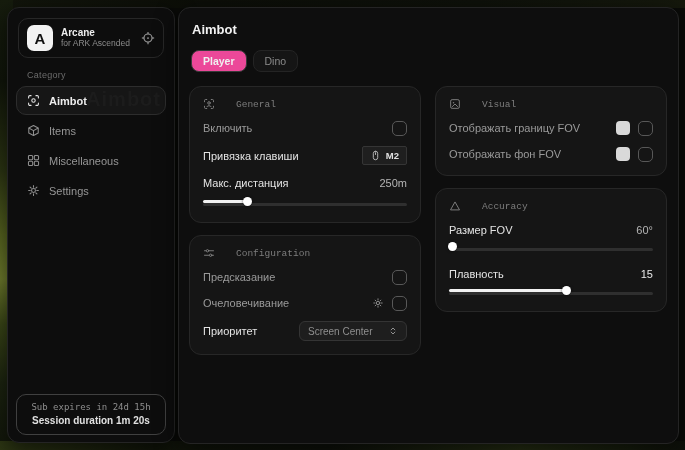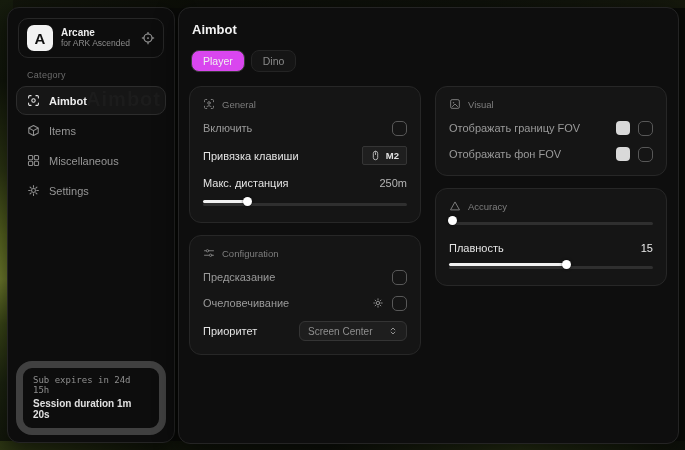--- a/index.html
+++ b/index.html
@@ -60,45 +60,45 @@
     position:relative; overflow:hidden;
   }
   .nav-item.active .nav-ic { color:#e6e6e6; }
   .nav-watermark {
     position:absolute; right:4px; top:1px; font-size:20px; font-weight:800;
     color:#1c1c1c; letter-spacing:1px; pointer-events:none; user-select:none;
   }
 
   .sub-box {
     position:absolute; left:8px; right:8px; bottom:7px;
-    border:7px solid #404040; border-radius:16px; padding:7px 10px 8px;
+    border:1px solid #404040; border-radius:10px; padding:7px 10px 8px;text-align:center;
   }
   .sub-line1 { font-family:"DejaVu Sans Mono", monospace; font-size:9px; color:#8f8f8f; }
   .sub-line2 { font-size:10px; font-weight:700; color:#e0e0e0; margin-top:3px; }
 
   
   .page-title { font-size:13px; font-weight:700; color:#f2f2f2; margin:0 0 0 3px; }
   .tabs { display:flex; gap:6px; margin:13px 0 0 2px; }
   .tab {
     padding:4px 11px; border-radius:8px; font-size:10.5px; cursor:pointer;
     background:#151515; border:1px solid #242424; color:#8a8a8a;
   }
-  .tab.active { background:#d946ef; border-color:#3a3a3a; color:#f0f0f0; font-weight:400; }
+  .tab.active { background:#ec4899; border-color:#3a3a3a; color:#f0f0f0; font-weight:700; }
 
   .grid {
     margin-top:14px; display:grid; grid-template-columns:232px 232px;
     column-gap:14px; row-gap:12px; align-items:start;
   }
   .card {
     background:#151515; border:1px solid #272727; border-radius:12px;
     padding:11px 13px 13px;
   }
   .card-title {
-    display:flex; align-items:center; gap:7px;
-    font-family:Liberation Sans, sans-serif; font-size:9.5px; color:#7d7d7d;
+    display:flex; align-items:center; gap:21px;
+    font-family:Liberation Mono, monospace; font-size:9.5px; color:#7d7d7d;
     margin-bottom:4px;
   }
   .card-title .ci { display:flex; color:#7d7d7d; }
 
   .row {
     display:flex; align-items:center; justify-content:space-between;
     margin-top:10px; font-size:11px; min-height:16px;
   }
   .lbl-muted  { color:#9a9a9a; }
   .lbl-bright { color:#e4e4e4; font-weight:500; }
@@ -383,20 +383,24 @@
       <div class="card" style="margin-top:12px;">
         <div class="card-title">
           <span class="ci">
             <svg width="12" height="12" viewBox="0 0 16 16" fill="none" stroke="currentColor" stroke-width="1.3" stroke-linejoin="round">
               <path d="M8 2.6 14 13.2H2Z"></path>
             </svg>
           </span>
           <span>Accuracy</span>
         </div>
 
+        <div class="row">
+          <span class="lbl-bright">Размер FOV</span>
+          <span class="val-muted">60°</span>
+        </div>
         <div class="slider tight">
           <div class="slider-track"></div>
           <div class="slider-fill" style="width: 2%;"></div>
         </div>
 
         <div class="row" style="margin-top:12px;">
           <span class="lbl-bright">Плавность</span>
           <span class="val-bright">15</span>
         </div>
         <div class="slider tight">

